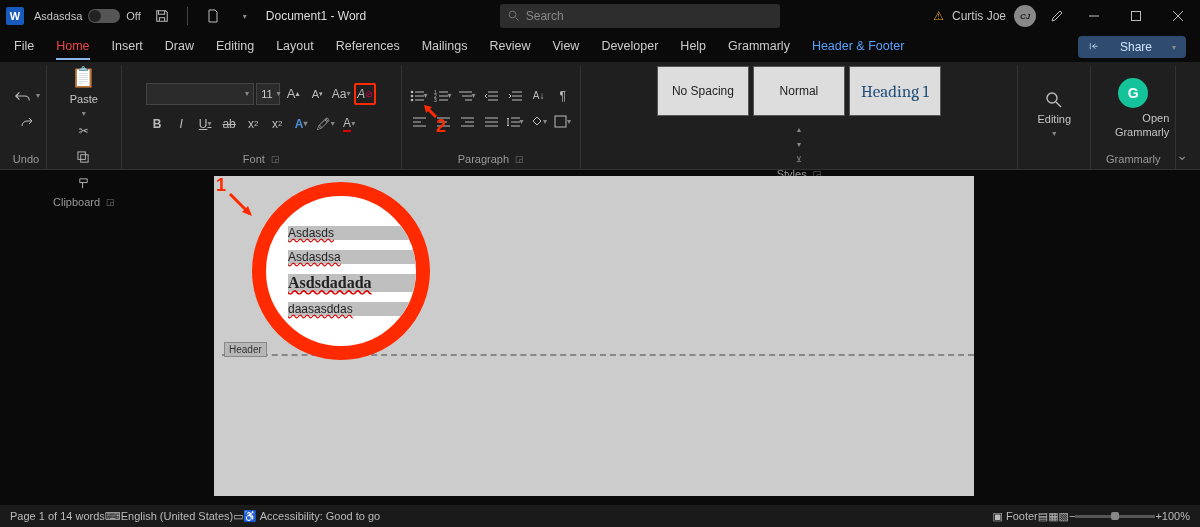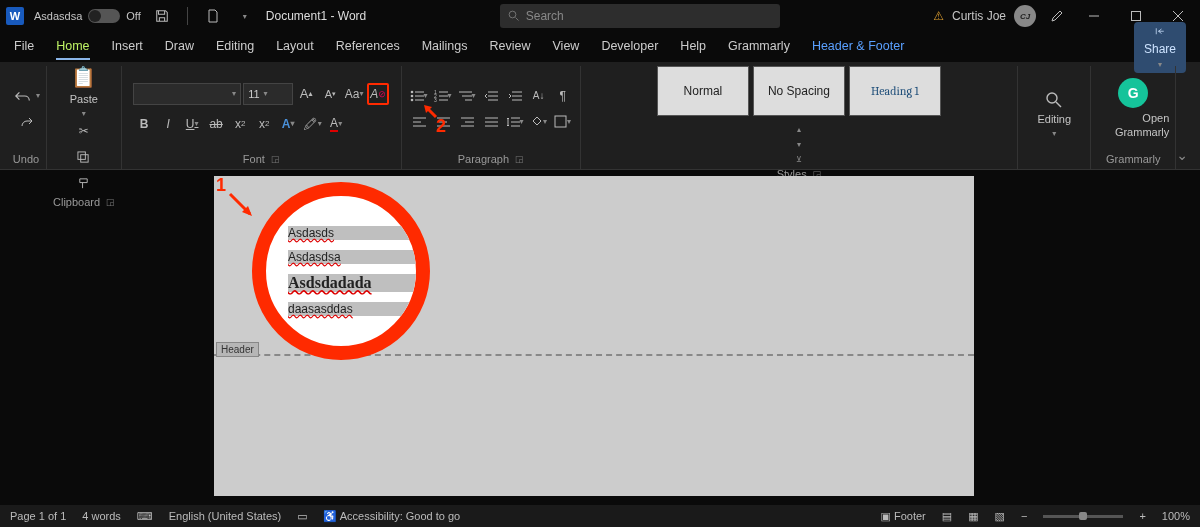--- a/index.html
+++ b/index.html
@@ -15,61 +15,61 @@
   .doc-title { font-size:12px; color:#ddd; }
   .spacer { flex:1; }
   .search-box { width:280px; height:24px; background:#2d2d2d; border-radius:3px; display:flex; align-items:center; padding:0 8px; color:#888; gap:6px; font-size:12px; }
   .user-area { display:flex; align-items:center; gap:8px; margin-left:20px; }
   .warn-icon { color:#e0a030; }
   .avatar { width:22px; height:22px; border-radius:50%; background:#888; font-size:8px; color:#222; display:flex; align-items:center; justify-content:center; font-style:italic; font-weight:bold; }
   .win-btn { width:32px; height:28px; display:flex; align-items:center; justify-content:center; font-size:11px; }
   
   .tabs { height:30px; display:flex; align-items:center; padding:0 14px; gap:22px; font-size:12.5px;text-align:center; }
   .tab { color:#ccc; position:relative; cursor:default; padding-bottom:3px; }
-  .tab.active { color:#bef264; }
+  .tab.active { color:#ef4444; }
   .tab.active::after { content:""; position:absolute; left:0; right:0; bottom:-4px; height:2px; background:#8ab4e8; }
   .tab.ctx { color:#5aa0ff; }
-  .share-btn { margin-left:auto; background:#2f4c70; color:#cde3ff; padding:4px 10px; border-radius:4px; font-size:12px; display:flex; align-items:center; gap:4px;flex-direction:column; }
+  .share-btn { margin-left:auto; background:#2f4c70; color:#cde3ff; padding:4px 10px; border-radius:4px; font-size:12px; display:flex; align-items:center; gap:20px; }
   
   .ribbon { height:108px; background:#1f1f1f; display:flex; padding:4px 6px 0 6px; gap:0; border-bottom:1px solid #333; }
   .grp { display:flex; flex-direction:column; align-items:center; padding:0 6px; border-right:1px solid #333; }
   .grp:last-child { border-right:none; }
   .grp-body { flex:1; display:flex; flex-direction:column; justify-content:center; align-items:center; gap:4px; }
   .grp-label { font-size:11px; color:#999; padding:2px 0 4px; display:flex; gap:6px; align-items:center; }
   .grp-label .launcher { font-size:9px; color:#777; }
   .ctrl { height:22px; background:#2b2b2b; border:1px solid #444; display:flex; align-items:center; padding:0 4px; font-size:11px; color:#ccc; gap:4px; }
   .btn { width:22px; height:22px; display:flex; align-items:center; justify-content:center; font-size:12px; color:#bbb; }
   .btn.highlight { border:2px solid #ff2a00; border-radius:2px; }
   .row { display:flex; gap:2px; align-items:center; }
   .paste-big { width:40px; height:50px; display:flex; flex-direction:column; align-items:center; justify-content:center; font-size:11px; gap:4px; }
   .paste-big .icon { font-size:20px; color:#c89040; }
   .font-row1 { margin-bottom:4px; }
   .style-gallery { display:flex; gap:4px; }
   .style-card { width:92px; height:50px; background:#ddd; color:#222; display:flex; align-items:center; justify-content:center; font-size:12px; border:1px solid #555; }
-  .style-card.hd { font-family:"Cambria",serif; font-size:12px; color:#1f4e79; }
+  .style-card.hd { font-family:"Cambria",serif; font-size:17px; color:#1f4e79; }
   .grammarly-icon { width:30px; height:30px; border-radius:50%; background:#15c39a; color:white; display:flex; align-items:center; justify-content:center; font-weight:bold; font-size:14px; }
   .big-btn { display:flex; flex-direction:column; align-items:center; justify-content:center; font-size:11px; gap:4px; width:60px; }
   .caret { font-size:8px; color:#888; }
   .collapse-caret { align-self:flex-end; margin:0 6px 6px 0; font-size:14px; color:#888; }
   
   .doc-area { position:absolute; left:214px; top:176px; width:760px; height:320px; background:#cccccc; }
-  .header-region { position:absolute; left:0; top:0; right:0; height:180px; border-bottom:2px dashed #888; }
+  .header-region { position:absolute; left:8px; top:0; right:0; height:180px; border-bottom:2px dashed #888; }
   .header-chip { position:absolute; left:2px; bottom:-3px; background:#b6b6b6; border:1px solid #888; font-size:10px; padding:1px 4px; color:#333; }
   
   .annot-circle { position:absolute; left:252px; top:182px; width:178px; height:178px; border:14px solid #ff2a00; border-radius:50%; background:white; overflow:hidden; display:flex; flex-direction:column; justify-content:center; padding-left:22px; gap:10px; }
   .doc-line { font-size:12px; color:#222; }
   .doc-line.sel { background:#bfbfbf; display:inline-block; }
   .doc-line.u { text-decoration:underline #d00 wavy; }
   .doc-line.big { font-family:"Times New Roman",serif; font-weight:bold; font-size:16px; }
   .annot-1 { position:absolute; left:216px; top:175px; color:#ff2a00; font-weight:bold; font-size:18px; }
   .arrow1 { position:absolute; left:228px; top:192px; width:30px; height:30px; }
   .annot-2 { position:absolute; left:436px; top:116px; color:#ff2a00; font-weight:bold; font-size:18px; }
   .arrow2 { position:absolute; left:422px; top:103px; width:18px; height:16px; }
   
-  .status-bar { position:absolute; bottom:0; left:0; right:0; height:22px; background:#1a1a1a; display:flex; align-items:center; padding:0 10px; gap:16px; font-size:11px; color:#bbb; }
+  .status-bar { position:absolute; bottom:0; left:0; right:0; height:22px; background:#1a1a1a; display:flex; align-items:center; padding:0 10px; font-size:11px; color:#bbb; }
   .status-bar .spacer { flex:1; }
   .zoom-slider { width:80px; height:3px; background:#555; position:relative; }
   .zoom-slider::after { content:""; position:absolute; left:50%; top:-3px; width:8px; height:8px; background:#888; border-radius:2px; transform:translateX(-50%); }
   svg { display:block; }
 </style>
 </head>
 <body>
 
 <div class="title-bar">
   <div class="word-icon">W</div>
@@ -204,21 +204,21 @@
         <span class="launcher">◲</span>
       </div>
   </div>
 
   <div class="grp" style="min-width:280px">
     <div class="grp-body" style="align-items:flex-start">
       <div class="row font-row1">
         <div class="ctrl" style="width:108px;justify-content:flex-end">
             <span class="caret">▾</span>
           </div>
-        <div class="ctrl" style="width:50px">
+        <div class="ctrl" style="width:24px">
             <span>11</span>
             <span class="caret">▾</span>
           </div>
         <div class="btn" style="font-size:13px">A<sup style="font-size:8px">▴</sup></div>
         <div class="btn" style="font-size:11px">A<sup style="font-size:7px">▾</sup></div>
         <div class="btn">Aa<span class="caret">▾</span></div>
         <div class="btn highlight">
             <span style="font-style:italic">A</span>
             <span style="color:#d05;font-size:9px">⊘</span>
           </div>
@@ -357,22 +357,22 @@
     </div>
     <div class="grp-label">
         <span>Paragraph</span>
         <span class="launcher">◲</span>
       </div>
   </div>
 
   <div class="grp" style="flex:1">
     <div class="grp-body row" style="gap:6px">
       <div class="style-gallery">
+        <div class="style-card">No Spacing</div>
         <div class="style-card">Normal</div>
-        <div class="style-card">No Spacing</div>
         <div class="style-card hd">Heading 1</div>
       </div>
       <div style="display:flex;flex-direction:column;gap:1px">
         <div class="btn" style="height:14px">
             <span class="caret">▴</span>
           </div>
         <div class="btn" style="height:14px">
             <span class="caret">▾</span>
           </div>
         <div class="btn" style="height:14px">

